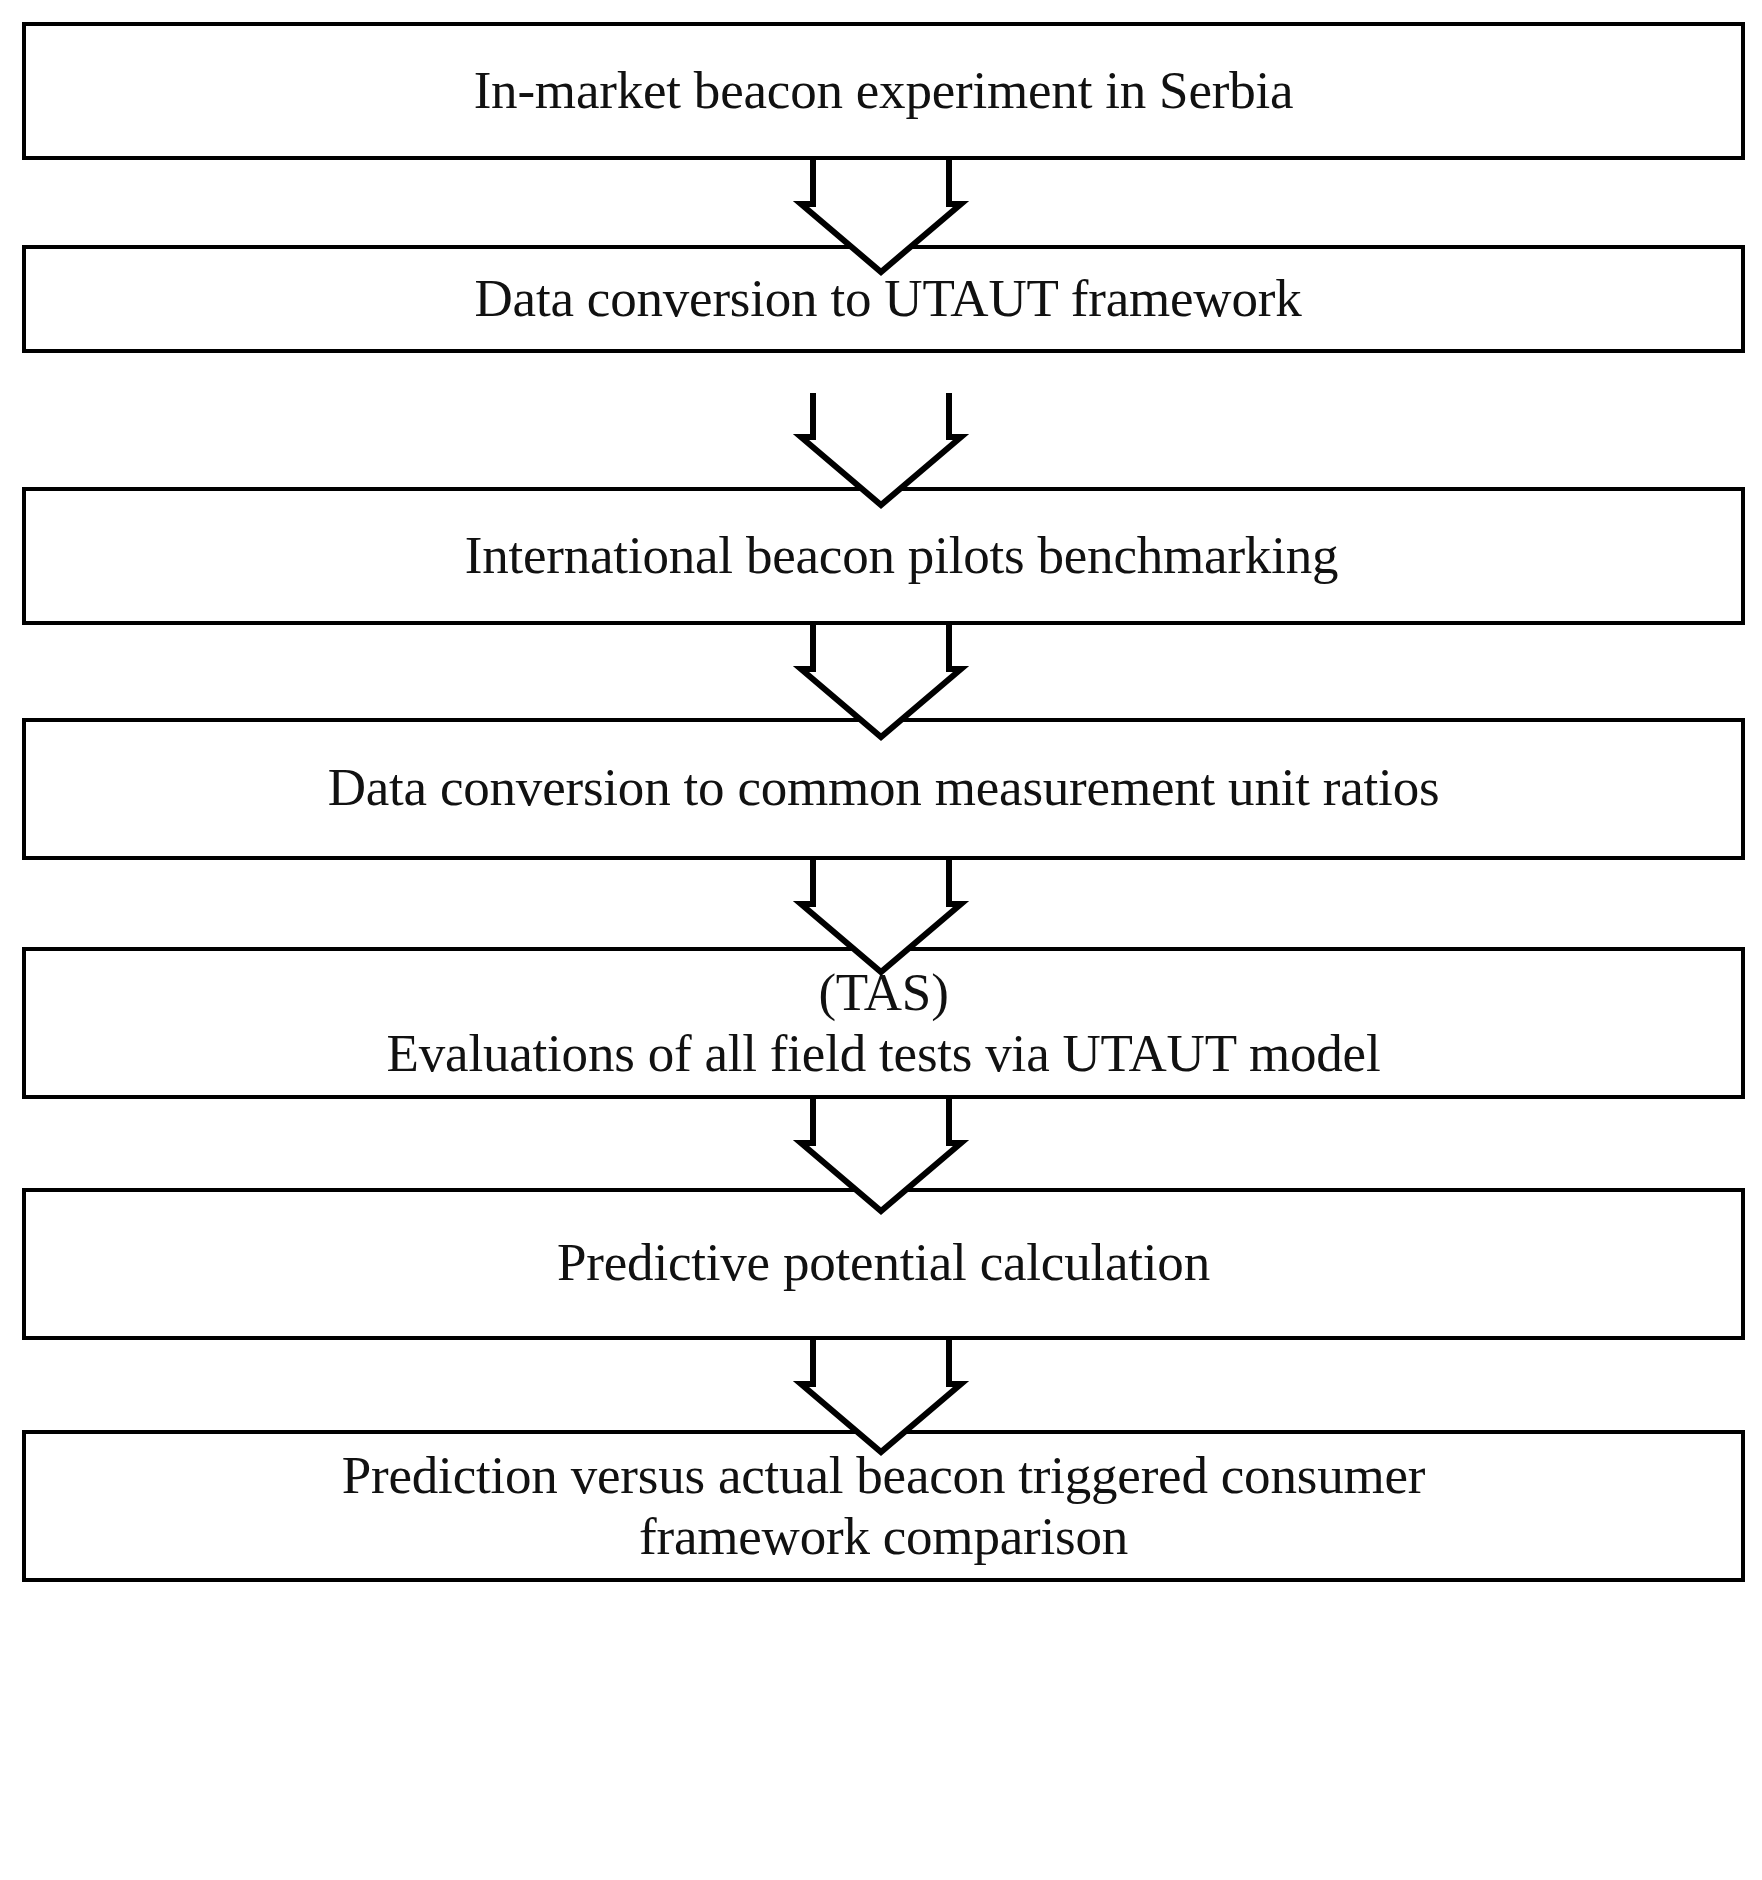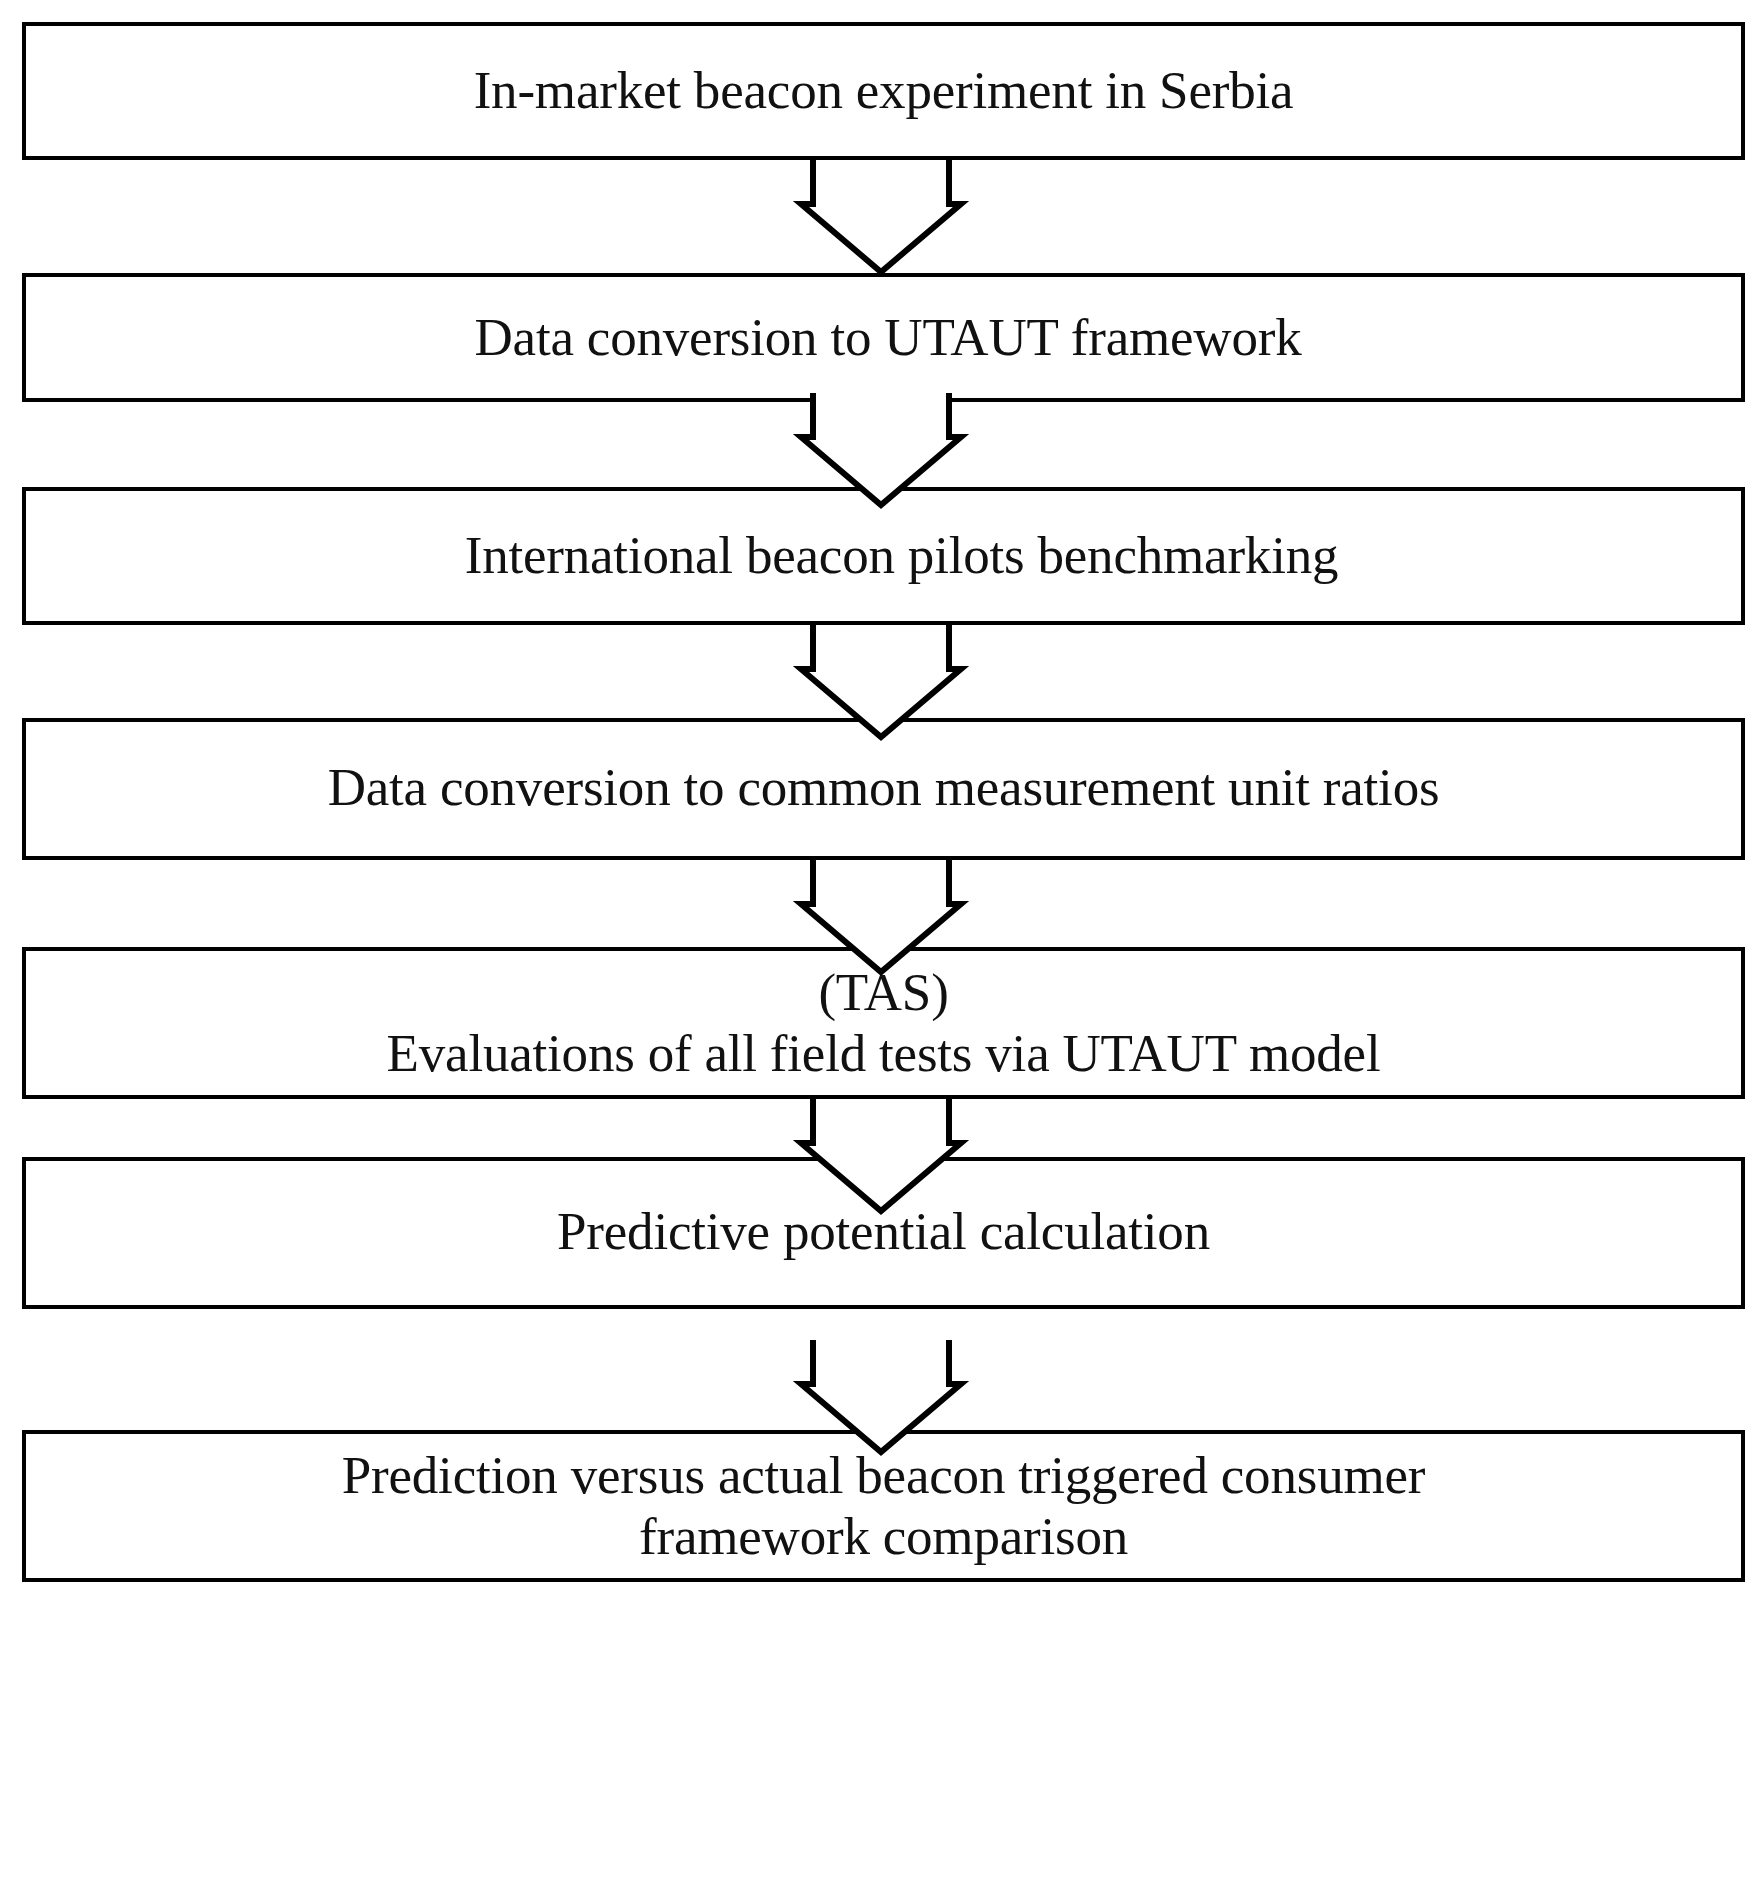--- a/index.html
+++ b/index.html
@@ -69,25 +69,25 @@
   }
   .arrow svg {
     display: block;
     width: 160px;
     height: 118px;
     overflow: visible;
   }
 
   
   .n1 { top: 22px;   height: 138px; }
-  .n2 { top: 273px;  height: 129px; padding-left: 9px; }
+  .n2 { top: 245px;  height: 108px; padding-left: 9px; }
   .n3 { top: 487px;  height: 138px; padding-left: 36px; }
   .n4 { top: 718px;  height: 142px; }
   .n5 { top: 947px;  height: 152px; }
-  .n6 { top: 1157px; height: 152px; }
+  .n6 { top: 1188px; height: 152px; }
   .n7 { top: 1430px; height: 152px; justify-content: center; }
 
   .a1 { left: 801px; top: 158px; }
   .a2 { left: 801px; top: 391px; }
   .a3 { left: 801px; top: 623px; }
   .a4 { left: 801px; top: 858px; }
   .a5 { left: 801px; top: 1097px; }
   .a6 { left: 801px; top: 1338px; }
 </style>
 </head>

